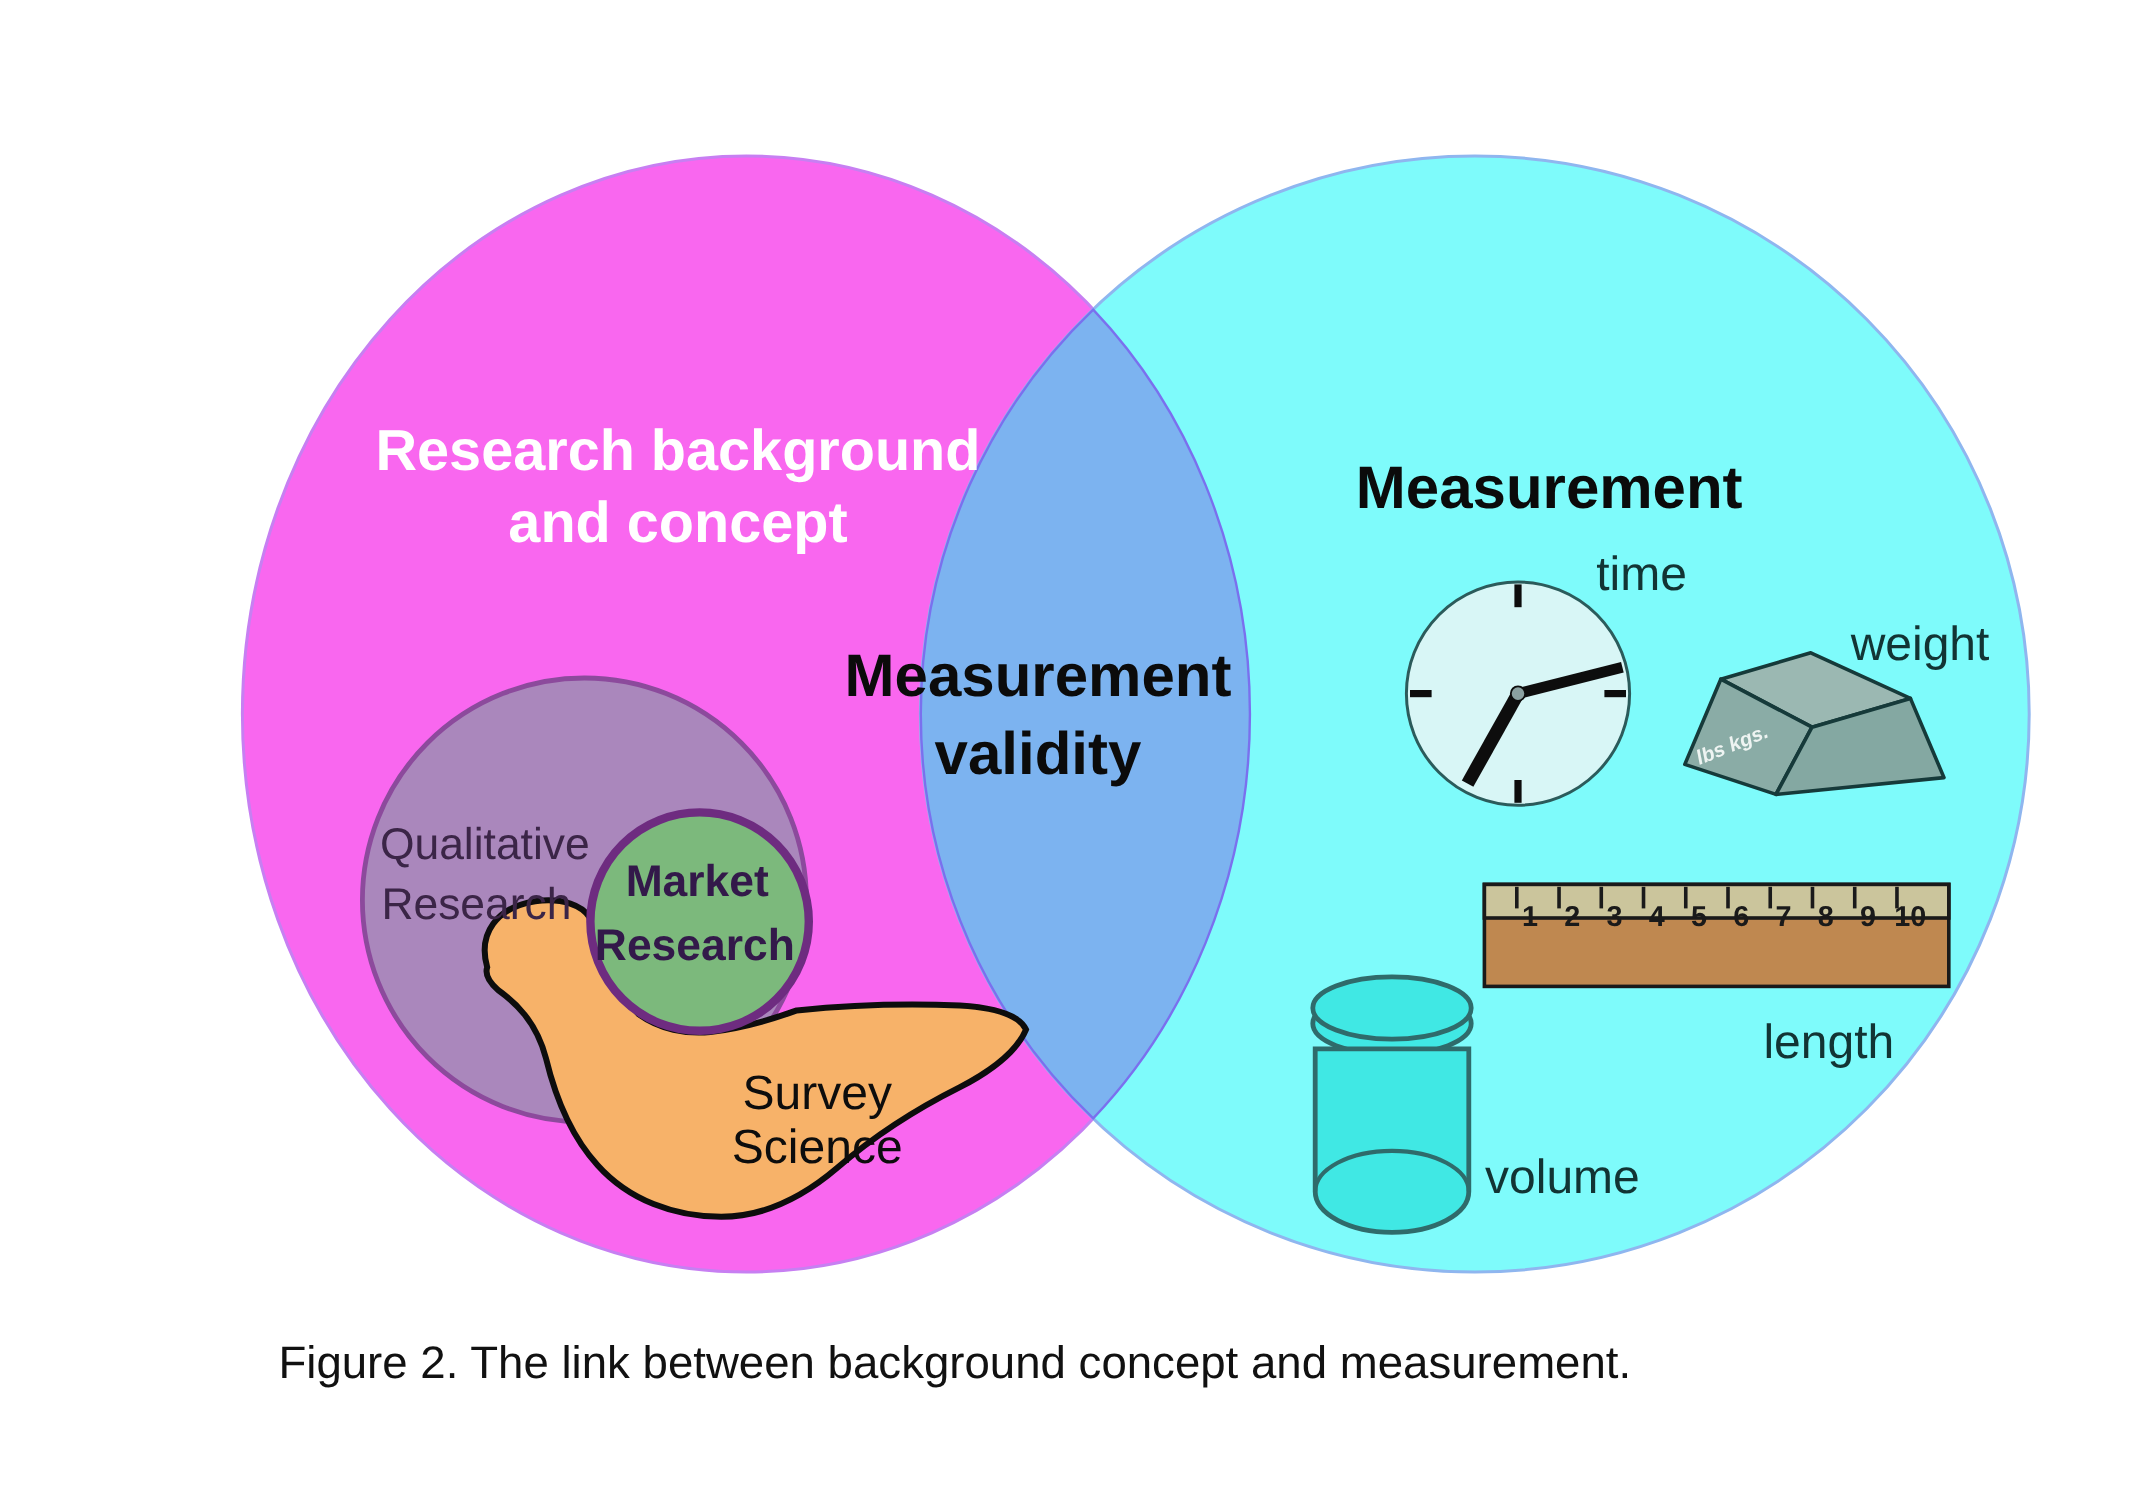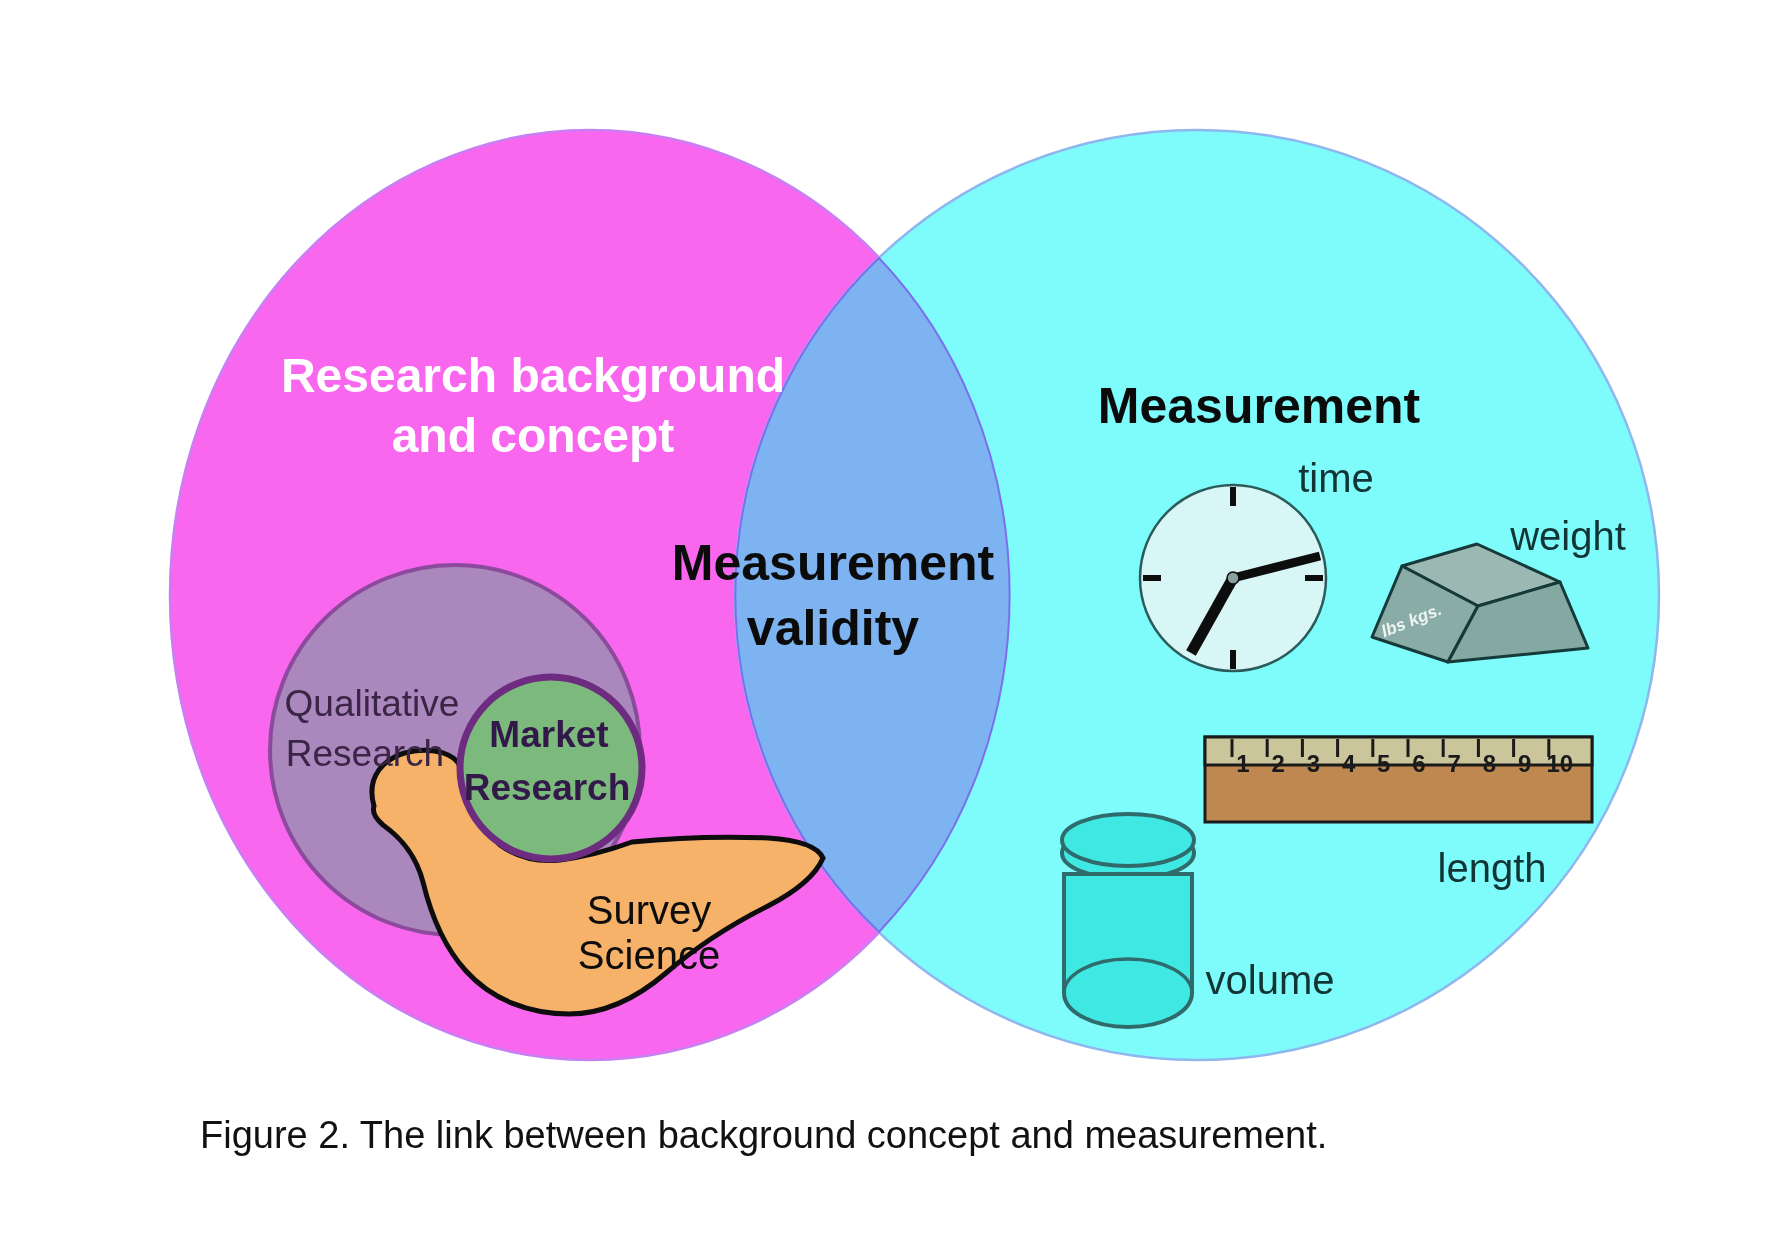--- a/index.html
+++ b/index.html
@@ -3,21 +3,21 @@
 <meta charset="utf-8">
 <style>
   html, body {
     margin: 0;
     padding: 0;
     background: #ffffff;
     width: 1778px;
     height: 1258px;
     font-family: "Liberation Sans", sans-serif;
   }
-  .fig-wrap { width: 1468px; height: 1258px; }
+  .fig-wrap { width: 1468px; height: 1258px; margin-left: 32px; }
   svg text { font-family: "Liberation Sans", sans-serif; }
 
   .title-left      { font-size: 48px; font-weight: bold; fill: #ffffff; text-anchor: middle; }
   .title-overlap   { font-size: 50px; font-weight: bold; fill: #0b0b0b; text-anchor: middle; }
   .title-right     { font-size: 50px; font-weight: bold; fill: #0b0b0b; text-anchor: middle; }
   .item-label      { font-size: 40px; fill: #123434; text-anchor: middle; }
   .qual-label      { font-size: 37px; fill: #3b2547; text-anchor: middle; }
   .market-label    { font-size: 37px; font-weight: bold; fill: #33194a; text-anchor: middle; }
   .survey-label    { font-size: 40px; fill: #0d0d0d; text-anchor: middle; }
   .unit-label      { font-size: 17px; font-weight: bold; font-style: italic; fill: #eef4f2; text-anchor: middle; }

